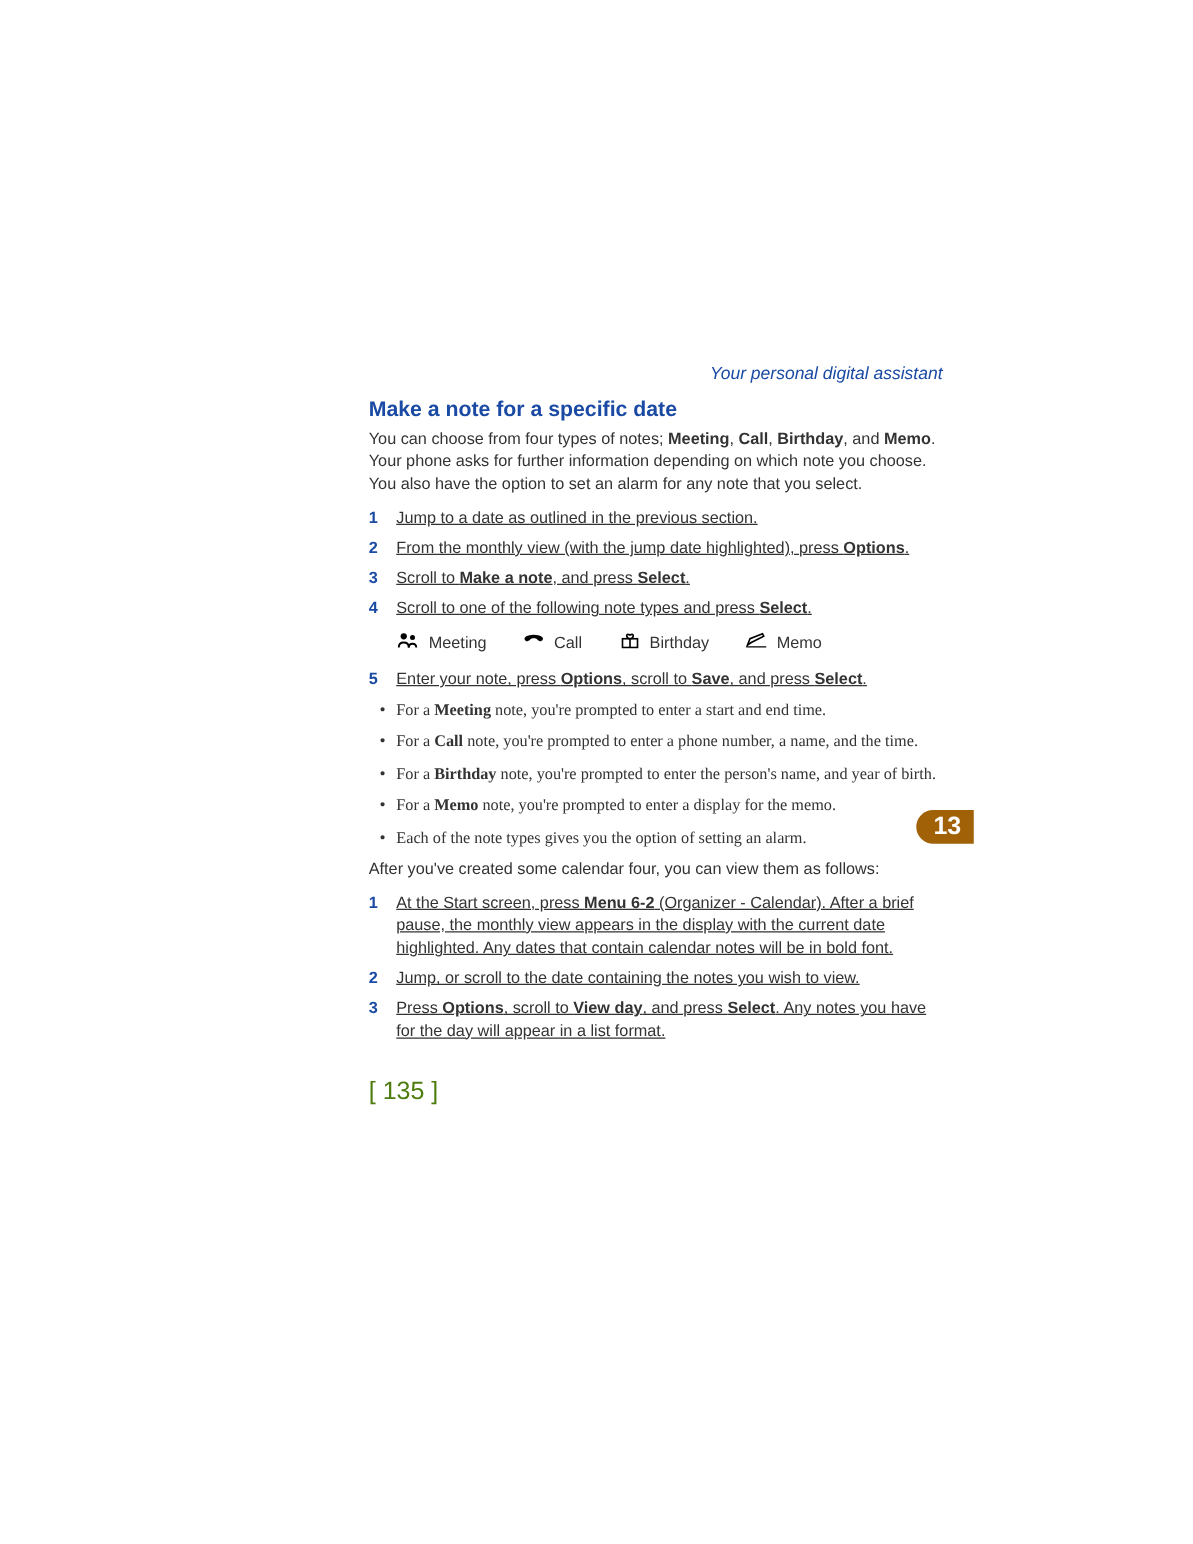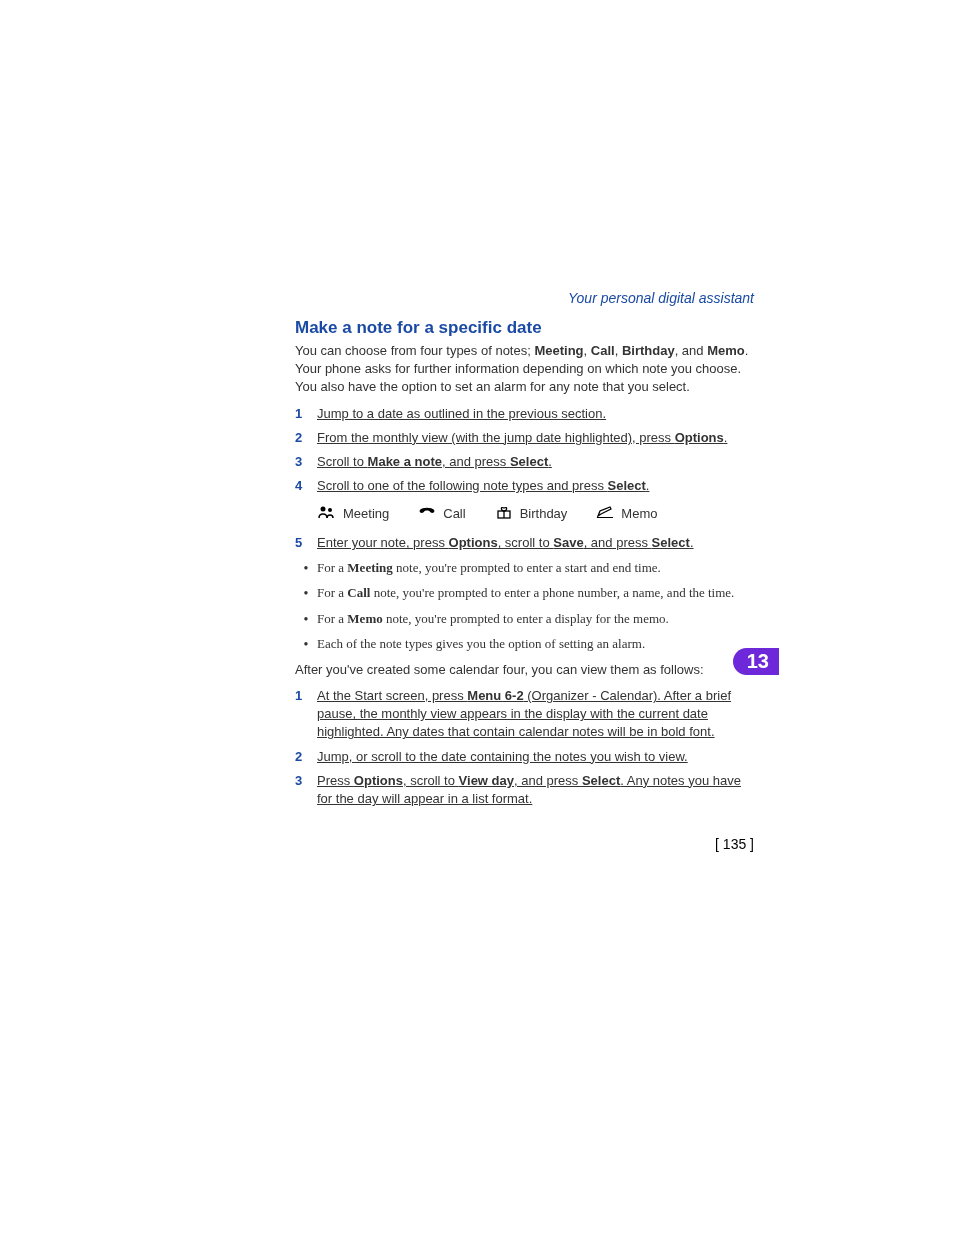--- a/index.html
+++ b/index.html
@@ -87,31 +87,31 @@
     font-size: 13px;
   }
   .icon-item svg {
     width: 20px;
     height: 14px;
   }
   .chapter-tab {
     position: absolute;
     right: 175px;
     top: 648px;
-    background: #6d28d9;
+    background: #a16207;
     color: #fff;
     font-size: 20px;
     font-weight: bold;
     padding: 2px 10px 2px 14px;
     border-radius: 14px 0 0 14px;
   }
   .page-number {
-    text-align: right;
-    color: #000000;
-    font-size: 14px;
+    text-align: left;
+    color: #4d7c0f;
+    font-size: 20px;
     margin-top: 28px;
   }
 </style>
 </head>
 <body>
 
 <div class="page">
   <div class="running-header">Your personal digital assistant</div>
 
   <h2>Make a note for a specific date</h2>
@@ -188,20 +188,23 @@
   </ol>
 
   <ul class="bullets">
     <li>
         <span class="bullet-body"><span>For a </span><b>Meeting</b><span> note, you're prompted to enter a start and end time.</span></span>
       </li>
     <li>
         <span class="bullet-body"><span>For a </span><b>Call</b><span> note, you're prompted to enter a phone number, a name, and the time.</span></span>
       </li>
     <li>
+        <span class="bullet-body"><span>For a </span><b>Birthday</b><span> note, you're prompted to enter the person's name, and year of birth.</span></span>
+      </li>
+    <li>
         <span class="bullet-body"><span>For a </span><b>Memo</b><span> note, you're prompted to enter a display for the memo.</span></span>
       </li>
     <li>
         <span class="bullet-body">Each of the note types gives you the option of setting an alarm.</span>
       </li>
   </ul>
 
   <p class="body">After you've created some calendar four, you can view them as follows:</p>
 
   <ol class="steps">

